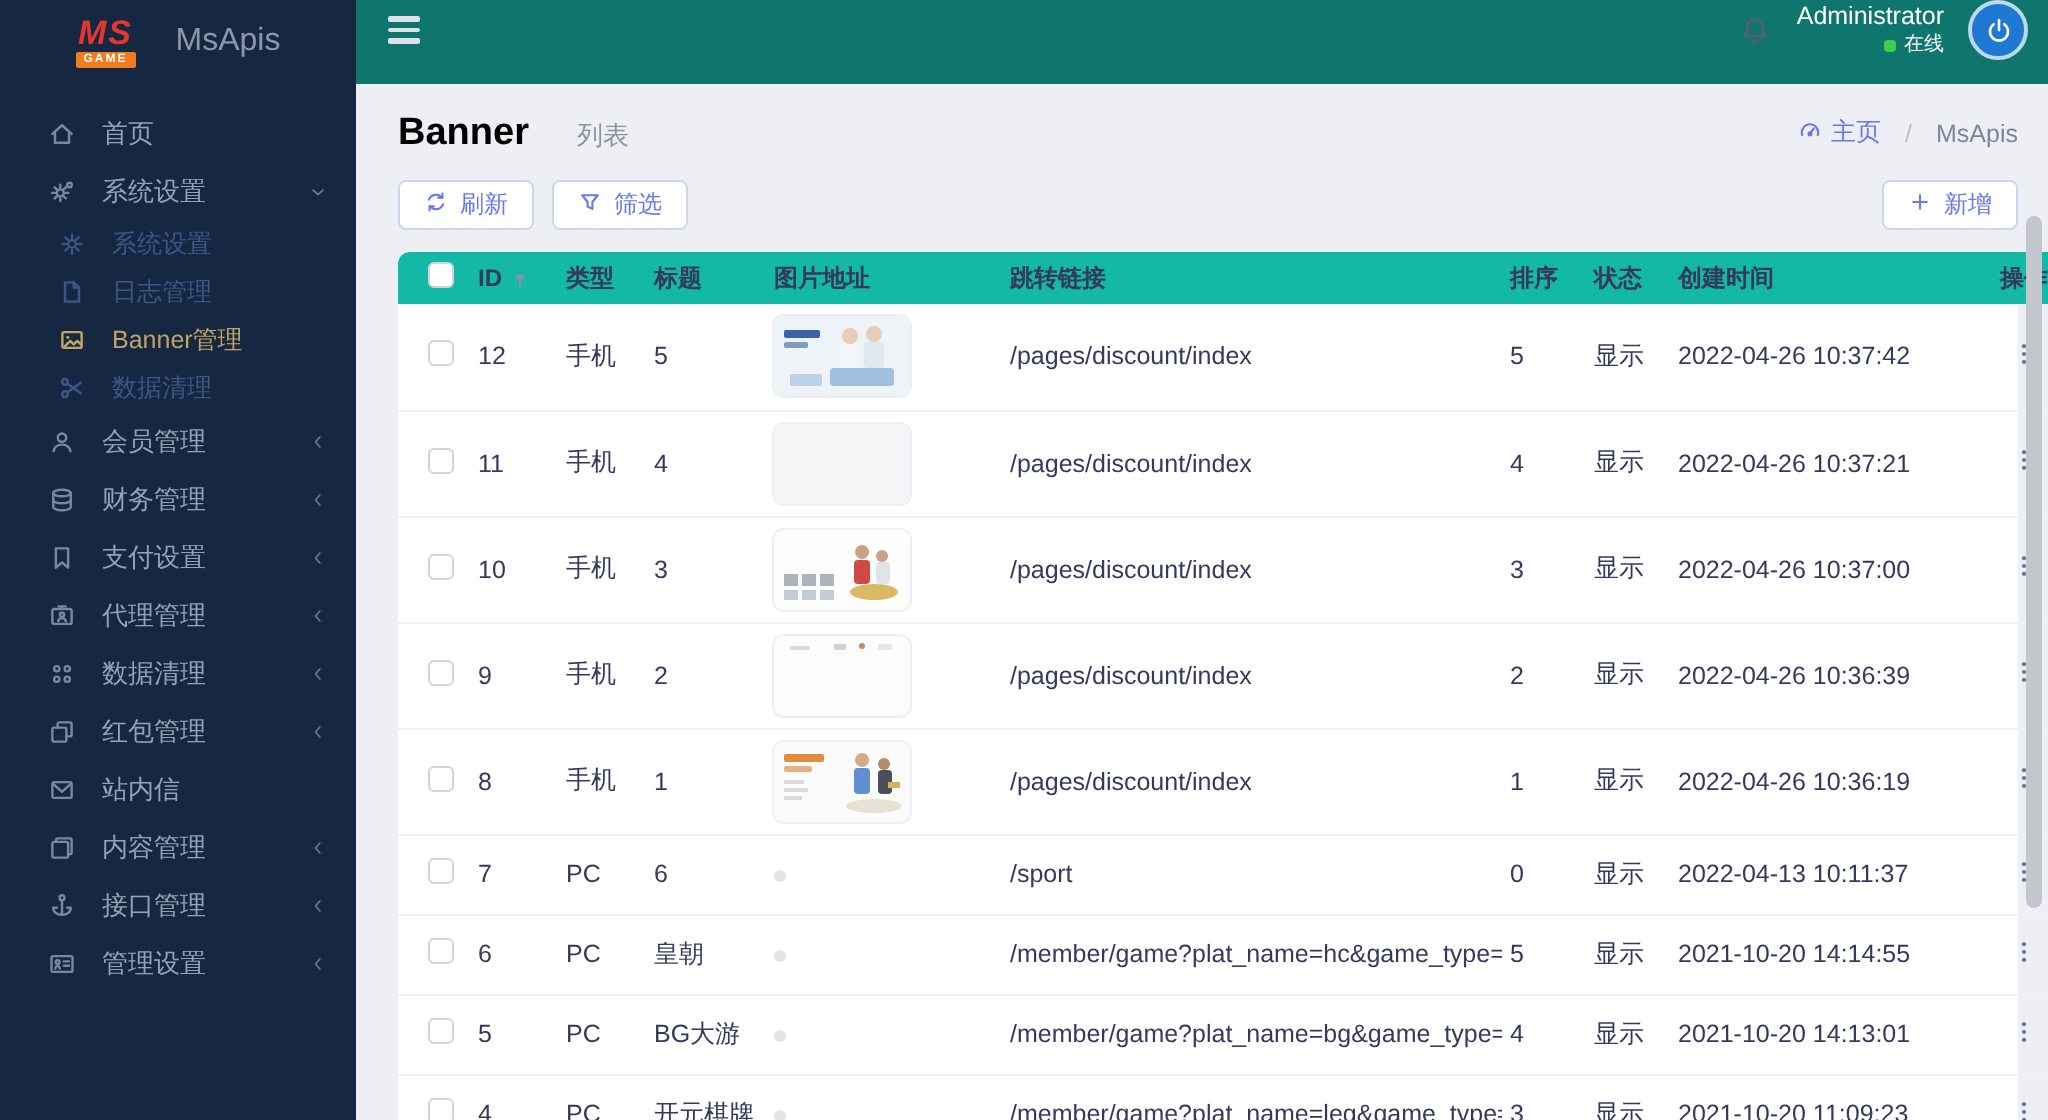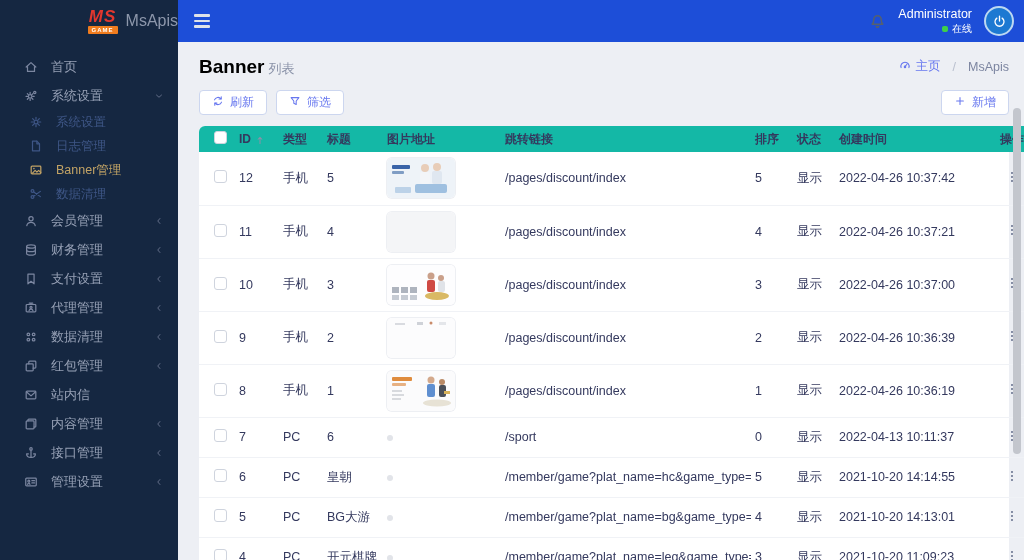--- a/index.html
+++ b/index.html
@@ -2,57 +2,57 @@
 <html><head>
 <meta charset="utf-8">
 <style>
   * { margin:0; padding:0; box-sizing:border-box; }
   html,body { width:1024px; height:560px; overflow:hidden; background:#edeff4;
     font-family:"Liberation Sans","DejaVu Sans",sans-serif; }
   .app { position:relative; width:1024px; height:560px; display:flex; }
 
   
   .sidebar { width:178px; height:560px; background:#152741; flex:0 0 178px; }
-  .brand { height:42px; display:flex; align-items:center; justify-content:flex-end; gap:8px; }
+  .brand { height:42px; display:flex; align-items:center; justify-content:center; gap:20px; }
   .logo-badge { display:flex; flex-direction:column; align-items:center; line-height:1; }
   .logo-ms { color:#e3372e; font-weight:bold; font-style:italic; font-size:17px; letter-spacing:1px; }
   .logo-game { background:#f07c1e; color:#fff; font-size:6px; font-weight:bold; padding:1px 4px; border-radius:1px; margin-top:1px; letter-spacing:1px; }
   .brand-name { color:#8d97ab; font-size:16px; }
   .nav { padding-top:10px; }
   .nav-item { display:flex; align-items:center; height:29px; padding:0 14px 0 22px; color:#97a1b6; font-size:13px; cursor:pointer; }
   .nav-item.child { height:24px; padding-left:27px; color:#3e5686; font-size:12.5px; }
   .nav-item.child .nav-icon { color:#3e5686; }
   .nav-item.active { color:#c2a365; }
   .nav-item.active .nav-icon { color:#c2a365; }
   .nav-icon { width:18px; display:inline-flex; justify-content:center; color:#7b86a0; flex:0 0 18px; }
   .nav-icon svg { width:14px; height:14px; }
   .nav-label { margin-left:11px; flex:1; white-space:nowrap; }
   .nav-chev { color:#6b7690; display:inline-flex; }
   .nav-chev svg { width:10px; height:10px; }
 
   
   .main { flex:1; display:flex; flex-direction:column; height:560px; }
-  .topbar { height:42px; background:#1d4ed8; display:flex; align-items:center; padding:0 10px 0 10px; flex:0 0 42px; }
+  .topbar { height:42px; background:#0f766e; display:flex; align-items:flex-start; padding:0 10px 0 10px; flex:0 0 42px; }
   .hamburger { width:30px; height:30px; display:flex; flex-direction:column; justify-content:center; gap:3px; cursor:pointer; padding:0 6px; }
   .hamburger span { display:block; height:2.5px; background:#dfe3e9; border-radius:1px; width:16px; }
   .topbar-right { margin-left:auto; display:flex; align-items:center; gap:12px; }
   .bell { color:#55606e; display:inline-flex; cursor:pointer; }
   .bell svg { width:17px; height:17px; }
   .userbox { text-align:right; color:#fff; cursor:pointer; line-height:1.25; }
   .user-name { font-size:12.5px; }
   .user-status { font-size:10px; display:flex; align-items:center; justify-content:flex-end; gap:4px; }
   .status-dot { width:6px; height:6px; border-radius:2px; background:#3ecf4a; display:inline-block; }
   .power-btn { width:30px; height:30px; border-radius:50%; background:#1d79d2; border:2px solid #bcd8f2; color:#fff; display:flex; align-items:center; justify-content:center; cursor:pointer; }
   .power-btn svg { width:15px; height:15px; }
 
   
   .content { flex:1; padding:14px 15px 0 21px; position:relative; }
   .page-head { display:flex; align-items:flex-start; justify-content:space-between; }
   .page-title { font-size:19px; color:#000000; font-weight:700; }
-  .page-subtitle { font-size:13px; color:#8a92a8; font-weight:normal; margin-left:4px; }
+  .page-subtitle { font-size:13px; color:#8a92a8; font-weight:normal; margin-left:24px; }
   .breadcrumb { display:flex; align-items:center; gap:12px; font-size:12.5px; margin-top:2px; }
   .crumb-home { color:#6777ef; display:flex; align-items:center; gap:5px; cursor:pointer; }
   .crumb-home svg { width:13px; height:13px; }
   .crumb-sep { color:#b9bfce; }
   .crumb-current { color:#7c85a0; }
 
   .toolbar { margin-top:12px; display:flex; align-items:flex-end; }
   .btn { display:inline-flex; align-items:center; gap:6px; height:25px; padding:0 12px; background:#fff; border:1px solid #ccd6ef; border-radius:4px; color:#6777ef; font-size:12px; cursor:pointer; margin-right:9px; }
   .btn svg { width:12px; height:12px; }
   .btn-add { margin-left:auto; margin-right:0; }

